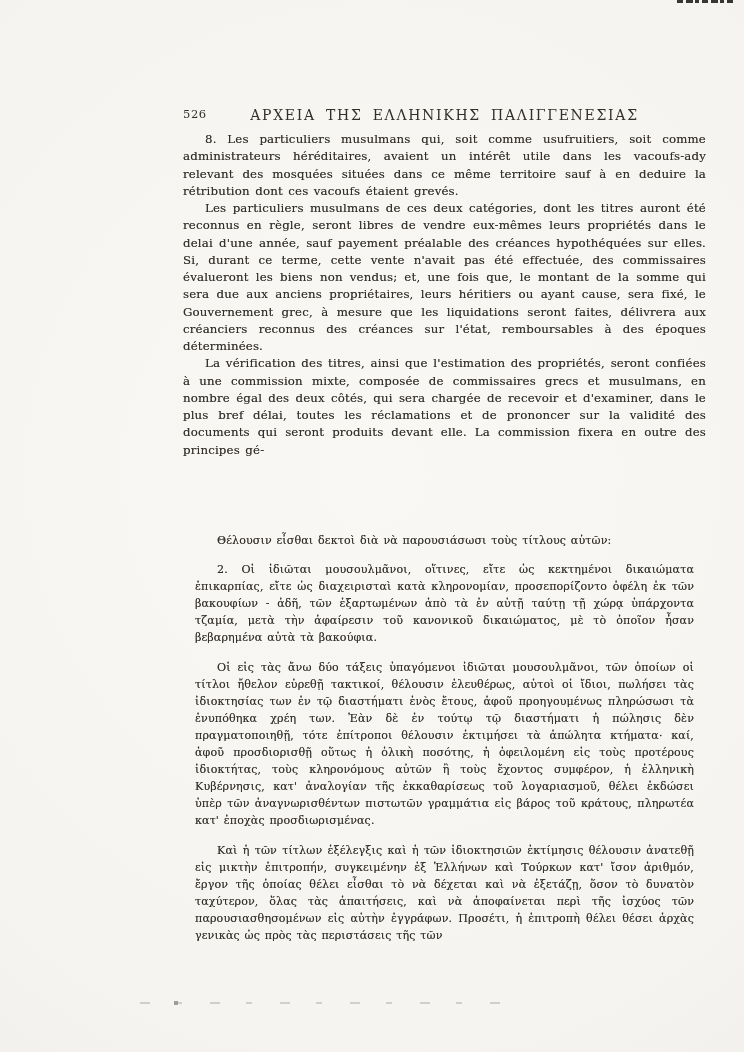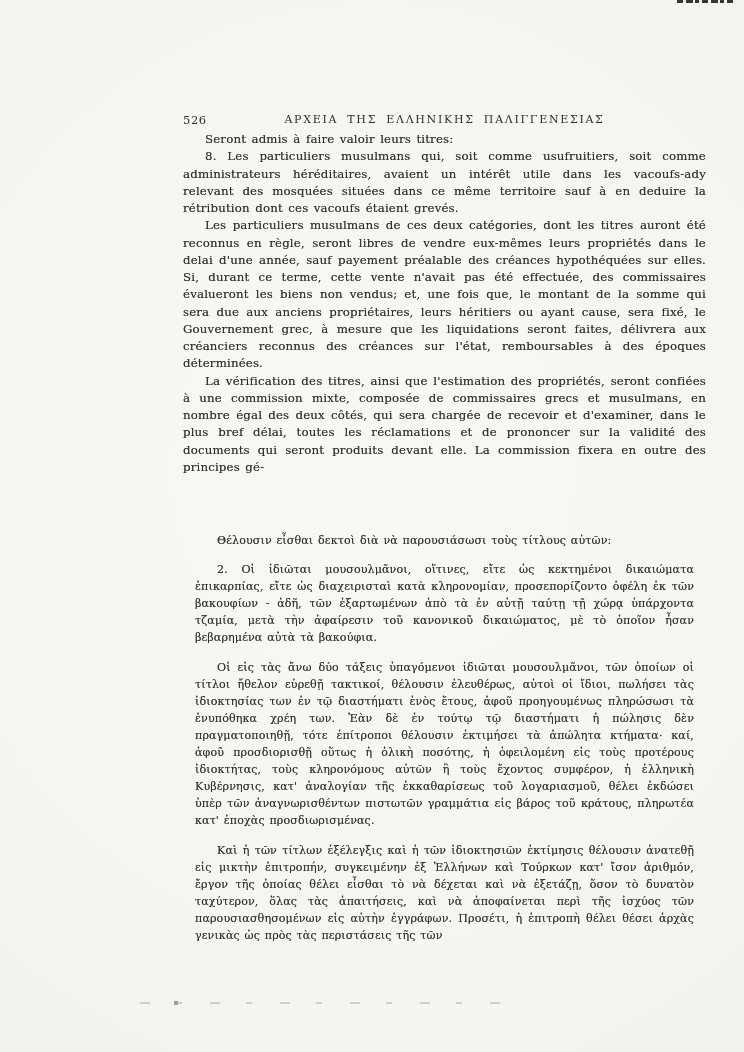--- a/index.html
+++ b/index.html
@@ -25,34 +25,34 @@
     opacity: .85;
     background: repeating-linear-gradient(90deg,
       #151515 0 6px, transparent 6px 9px,
       #151515 9px 16px, transparent 16px 18px,
       #151515 18px 22px, transparent 22px 25px);
   }
 
   .running-header {
     position: absolute;
     left: 183px;
-    top: 113px;
+    top: 107px;
     width: 523px;
   }
   .pagenum {
     position: absolute;
     left: 0;
     top: 0;
     font-size: 11.5px;
     letter-spacing: .6px;
   }
   .header-title {
     display: block;
     text-align: center;
-    font-size: 11px;
+    font-size: 14px;
     letter-spacing: 1.7px;
     word-spacing: 4px;
     white-space: nowrap;
   }
 
   .french-block {
     position: absolute;
     left: 183px;
     top: 131px;
     width: 523px;
@@ -113,21 +113,20 @@
 <div class="page">
 
   <div class="top-mark"></div>
 
   <div class="running-header">
     <span class="pagenum">526</span>
     <span class="header-title">ΑΡΧΕΙΑ ΤΗΣ ΕΛΛΗΝΙΚΗΣ ΠΑΛΙΓΓΕΝΕΣΙΑΣ</span>
   </div>
 
   <div class="french-block">
-    <p>Seront admis à faire valoir leurs titres:</p>
     <p>8. Les particuliers musulmans qui, soit comme usufruitiers, soit comme administrateurs héréditaires, avaient un intérêt utile dans les vacoufs-ady relevant des mosquées situées dans ce même territoire sauf à en deduire la rétribution dont ces vacoufs étaient grevés.</p>
     <p>Les particuliers musulmans de ces deux catégories, dont les titres auront été reconnus en règle, seront libres de vendre eux-mêmes leurs propriétés dans le delai d'une année, sauf payement préalable des créances hypothéquées sur elles. Si, durant ce terme, cette vente n'avait pas été effectuée, des commissaires évalueront les biens non vendus; et, une fois que, le montant de la somme qui sera due aux anciens propriétaires, leurs héritiers ou ayant cause, sera fixé, le Gouvernement grec, à mesure que les liquidations seront faites, délivrera aux créanciers reconnus des créances sur l'état, remboursables à des époques déterminées.</p>
     <p>La vérification des titres, ainsi que l'estimation des propriétés, seront confiées à une commission mixte, composée de commissaires grecs et musulmans, en nombre égal des deux côtés, qui sera chargée de recevoir et d'examiner, dans le plus bref délai, toutes les réclamations et de prononcer sur la validité des documents qui seront produits devant elle. La commission fixera en outre des principes gé-</p>
   </div>
 
   <div class="greek-block">
     <p>Θέλουσιν εἶσθαι δεκτοὶ διὰ νὰ παρουσιάσωσι τοὺς τίτλους αὑτῶν:</p>
     <p>2. Οἱ ἰδιῶται μουσουλμᾶνοι, οἵτινες, εἴτε ὡς κεκτημένοι δικαιώματα ἐπικαρπίας, εἴτε ὡς διαχειρισταὶ κατὰ κληρονομίαν, προσεπορίζοντο ὀφέλη ἐκ τῶν βακουφίων - ἀδῆ, τῶν ἐξαρτωμένων ἀπὸ τὰ ἐν αὐτῇ ταύτῃ τῇ χώρᾳ ὑπάρχοντα τζαμία, μετὰ τὴν ἀφαίρεσιν τοῦ κανονικοῦ δικαιώματος, μὲ τὸ ὁποῖον ἦσαν βεβαρημένα αὐτὰ τὰ βακούφια.</p>
     <p>Οἱ εἰς τὰς ἄνω δύο τάξεις ὑπαγόμενοι ἰδιῶται μουσουλμᾶνοι, τῶν ὁποίων οἱ τίτλοι ἤθελον εὑρεθῇ τακτικοί, θέλουσιν ἐλευθέρως, αὐτοὶ οἱ ἴδιοι, πωλήσει τὰς ἰδιοκτησίας των ἐν τῷ διαστήματι ἑνὸς ἔτους, ἀφοῦ προηγουμένως πληρώσωσι τὰ ἐνυπόθηκα χρέη των. Ἐὰν δὲ ἐν τούτῳ τῷ διαστήματι ἡ πώλησις δὲν πραγματοποιηθῇ, τότε ἐπίτροποι θέλουσιν ἐκτιμήσει τὰ ἀπώλητα κτήματα· καί, ἀφοῦ προσδιορισθῇ οὕτως ἡ ὁλικὴ ποσότης, ἡ ὀφειλομένη εἰς τοὺς προτέρους ἰδιοκτήτας, τοὺς κληρονόμους αὐτῶν ἢ τοὺς ἔχοντος συμφέρον, ἡ ἑλληνικὴ Κυβέρνησις, κατ' ἀναλογίαν τῆς ἐκκαθαρίσεως τοῦ λογαριασμοῦ, θέλει ἐκδώσει ὑπὲρ τῶν ἀναγνωρισθέντων πιστωτῶν γραμμάτια εἰς βάρος τοῦ κράτους, πληρωτέα κατ' ἐποχὰς προσδιωρισμένας.</p>
     <p>Καὶ ἡ τῶν τίτλων ἐξέλεγξις καὶ ἡ τῶν ἰδιοκτησιῶν ἐκτίμησις θέλουσιν ἀνατεθῇ εἰς μικτὴν ἐπιτροπήν, συγκειμένην ἐξ Ἑλλήνων καὶ Τούρκων κατ' ἴσον ἀριθμόν, ἔργον τῆς ὁποίας θέλει εἶσθαι τὸ νὰ δέχεται καὶ νὰ ἐξετάζῃ, ὅσον τὸ δυνατὸν ταχύτερον, ὅλας τὰς ἀπαιτήσεις, καὶ νὰ ἀποφαίνεται περὶ τῆς ἰσχύος τῶν παρουσιασθησομένων εἰς αὐτὴν ἐγγράφων. Προσέτι, ἡ ἐπιτροπὴ θέλει θέσει ἀρχὰς γενικὰς ὡς πρὸς τὰς περιστάσεις τῆς τῶν</p>

